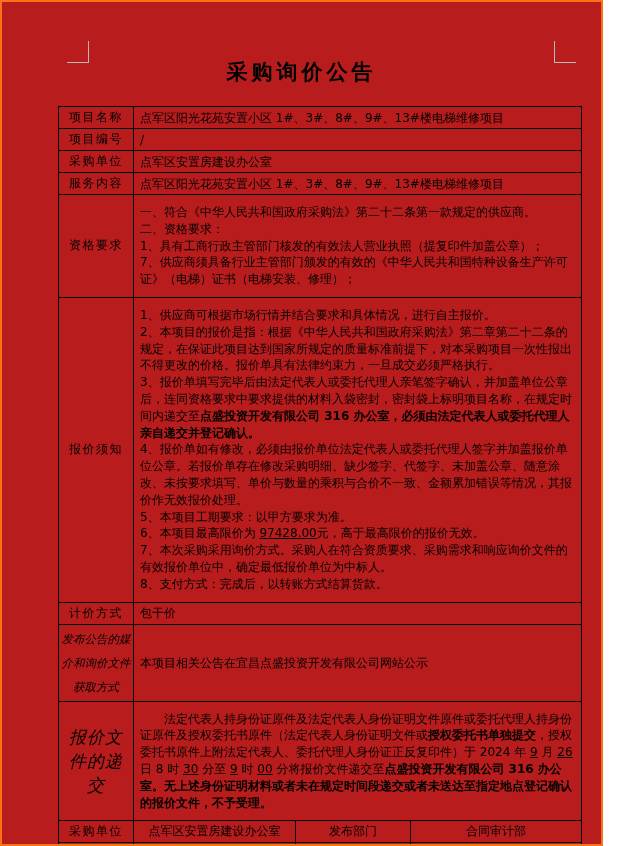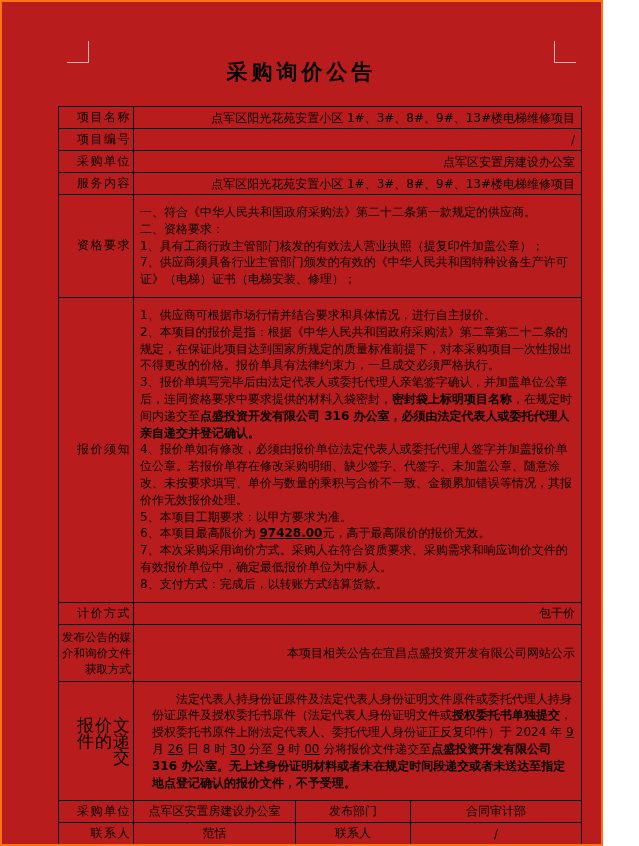--- a/index.html
+++ b/index.html
@@ -30,27 +30,27 @@
     position: absolute; left: 56px; top: 104px;
     width: 523px;
     border-collapse: collapse; table-layout: fixed;
   }
   table.doc th, table.doc td {
     border: 1px solid #000;
     font-size: 12px; font-weight: normal;
     vertical-align: middle;
     overflow: hidden;
   }
-  th.lbl { text-align: right; padding: 2px 2px; letter-spacing: 1.5px; }
-  th.lbl.wrap { letter-spacing: 0; font-size: 11.5px; line-height: 16px; }
-  td.v { text-align: right; padding: 2px 6px; line-height: 16px; }
+  th.lbl { text-align: center; padding: 2px 2px; letter-spacing: 1.5px; }
+  th.lbl.wrap { letter-spacing: 0; font-size: 11.5px; line-height: 24px; font-style: italic; }
+  td.v { text-align: left; padding: 2px 6px; line-height: 16px; }
   td.paras { padding: 9px 6px; }
   .bold { font-weight: bold; }
   .para { line-height: 16.8px; text-align: left; }
-  .para.indent { text-indent: 24px; margin-left: 12px; }
+  .para.indent { text-indent: 24px; }
   tr.r-simple { height: 21px; }
   tr.r-foot { height: 22px; }
   td.c { text-align: center; padding: 2px 4px; }
   td.date-cell {
     height: 24px; text-align: right; padding: 3px 8px 3px 6px;
     font-size: 12px;
   }
 </style>
 </head>
 <body>
@@ -94,24 +94,24 @@
             <div class="para"><span>二、资格要求：</span></div>
             <div class="para"><span>1、具有工商行政主管部门核发的有效法人营业执照（提复印件加盖公章）；</span></div>
             <div class="para"><span>7、供应商须具备行业主管部门颁发的有效的《中华人民共和国特种设备生产许可证》（电梯）证书（电梯安装、修理）；</span></div>
           </td>
       </tr>
       <tr>
         <th class="lbl">报价须知</th>
         <td class="paras" colspan="3">
             <div class="para"><span>1、供应商可根据市场行情并结合要求和具体情况，进行自主报价。</span></div>
             <div class="para"><span>2、本项目的报价是指：根据《中华人民共和国政府采购法》第二章第二十二条的规定，在保证此项目达到国家所规定的质量标准前提下，对本采购项目一次性报出不得更改的价格。报价单具有法律约束力，一旦成交必须严格执行。</span></div>
-            <div class="para"><span>3、报价单填写完毕后由法定代表人或委托代理人亲笔签字确认，并加盖单位公章后，连同资格要求中要求提供的材料入袋密封，</span><span style="font-weight: bold; margin-top: 8px;">密封袋上标明项目名称</span><span>，在规定时间内递交至</span><span style="font-weight: bold; margin-top: 14px;">点盛投资开发有限公司 316 办公室，必须由法定代表人或委托代理人亲自递交并登记确认。</span></div>
+            <div class="para"><span>3、报价单填写完毕后由法定代表人或委托代理人亲笔签字确认，并加盖单位公章后，连同资格要求中要求提供的材料入袋密封，</span><span style="font-weight: normal; margin-top: 8px;">密封袋上标明项目名称</span><span>，在规定时间内递交至</span><span style="font-weight: bold; margin-top: 14px;">点盛投资开发有限公司 316 办公室，必须由法定代表人或委托代理人亲自递交并登记确认。</span></div>
             <div class="para"><span>4、报价单如有修改，必须由报价单位法定代表人或委托代理人签字并加盖报价单位公章。若报价单存在修改采购明细、缺少签字、代签字、未加盖公章、随意涂改、未按要求填写、单价与数量的乘积与合价不一致、金额累加错误等情况，其报价作无效报价处理。</span></div>
             <div class="para"><span>5、本项目工期要求：以甲方要求为准。</span></div>
-            <div class="para"><span>6、本项目最高限价为 </span><span style="font-weight: bold; text-decoration: underline;">97428.00</span><span>元，高于最高限价的报价无效。</span></div>
+            <div class="para"><span>6、本项目最高限价为 </span><span style="font-weight: normal; text-decoration: underline;">97428.00</span><span>元，高于最高限价的报价无效。</span></div>
             <div class="para"><span>7、本次采购采用询价方式。采购人在符合资质要求、采购需求和响应询价文件的有效报价单位中，确定最低报价单位为中标人。</span></div>
             <div class="para"><span>8、支付方式：完成后，以转账方式结算货款。</span></div>
           </td>
       </tr>
       <tr class="r-simple">
         <th class="lbl">计价方式</th>
         <td class="v" colspan="3">包干价</td>
       </tr>
       <tr style="height:57px">
         <th class="lbl wrap">发布公告的媒介和询价文件获取方式</th>

